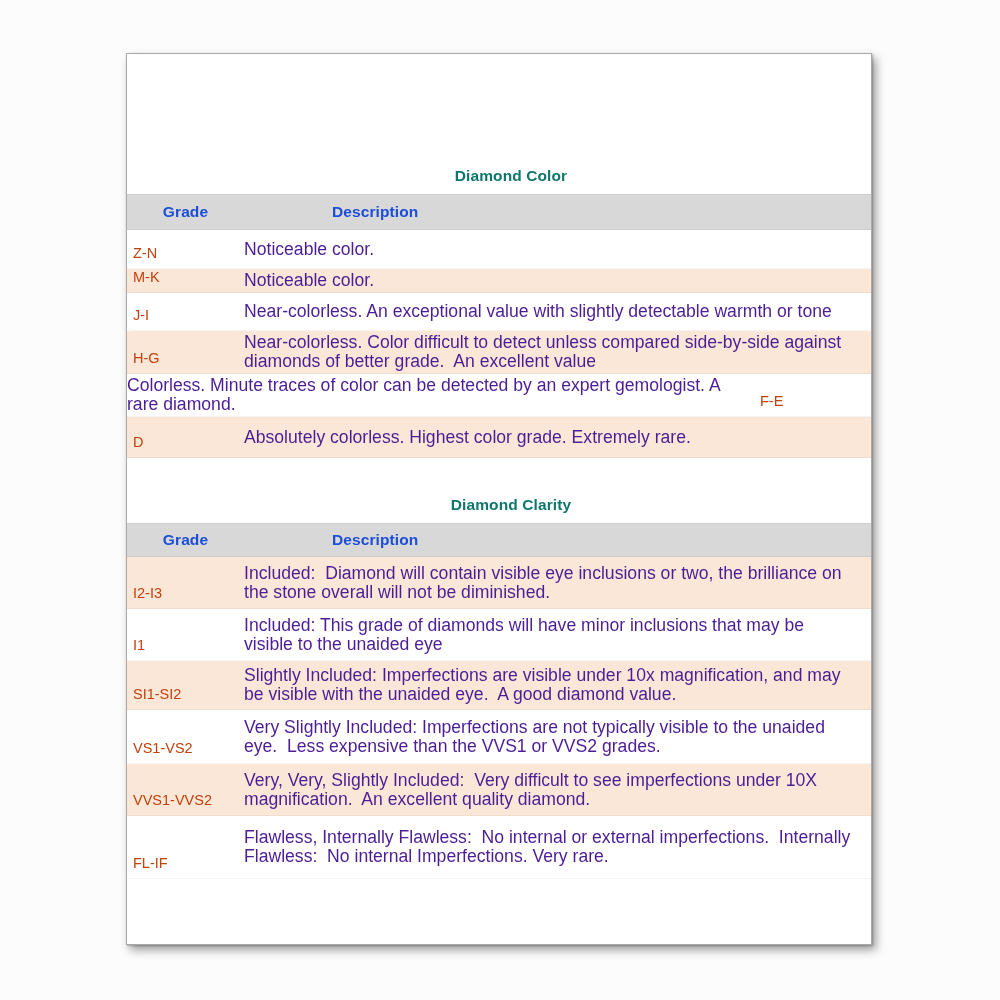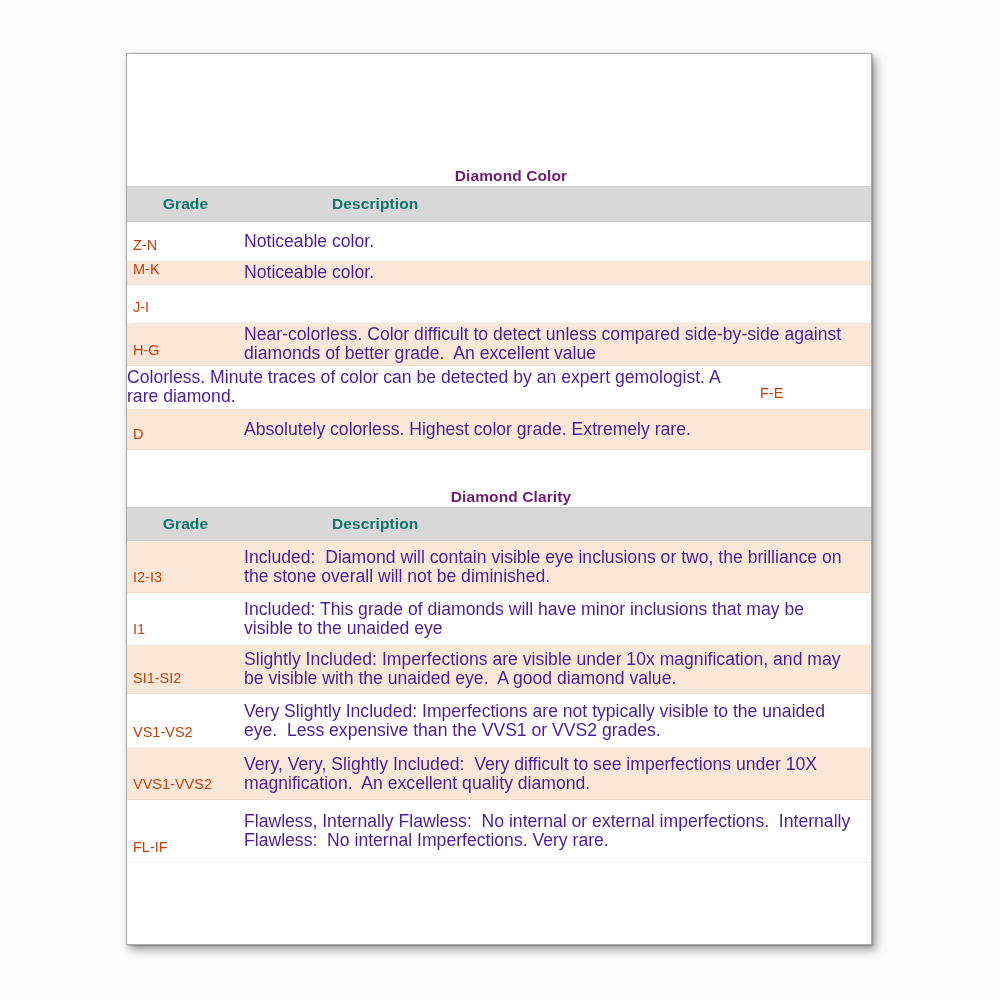--- a/index.html
+++ b/index.html
@@ -20,46 +20,46 @@
     left: 126px;
     top: 53px;
     width: 746px;
     height: 892px;
     box-sizing: border-box;
     background: #ffffff;
     border: 1px solid #a9a9a9;
     box-shadow: 4px 5px 9px rgba(0,0,0,0.38), 1px 1px 2px rgba(0,0,0,0.25);
   }
   .table-title {
-    margin: 0;
+    margin: 8px;
     font-size: 15.5px;
     font-weight: bold;
     line-height: 20px;
     text-align: center;
-    color: #701a75;
+    color: #0f766e;
     letter-spacing: 0.1px;
     padding-left: 24px;
   }
   #table-0 .table-title { margin-top: 112px; }
   #table-1 .table-title { margin-top: 37px; }
 
   .thead {
     display: flex;
     align-items: center;
     background: #d8d8d8;
     box-sizing: border-box;
     border-top: 1px solid #cfcfcf;
     border-bottom: 1px solid #cccccc;
   }
   #table-0 .thead { height: 36px; }
   #table-1 .thead { height: 34px; }
   .th {
     font-weight: bold;
     font-size: 15.5px;
-    color: #0f766e;
+    color: #1d4ed8;
     letter-spacing: 0.1px;
   }
   .th.grade-h {
     width: 117px;
     text-align: center;
     box-sizing: border-box;
   }
   .th.desc-h {
     flex: 1;
     padding-left: 88px;
@@ -142,20 +142,23 @@
     </div>
     <div class="td desc">
       <span class="text">Noticeable color.</span>
     </div>
   </div>
 
   <div class="trow">
     <div class="td grade">
       <span class="label">J-I</span>
     </div>
+    <div class="td desc">
+      <span class="text">Near-colorless. An exceptional value with slightly detectable warmth or tone</span>
+    </div>
   </div>
 
   <div class="trow">
     <div class="td grade">
       <span class="label">H-G</span>
     </div>
     <div class="td desc">
       <span class="text">Near-colorless. Color difficult to detect unless compared side-by-side against diamonds of better grade.  An excellent value</span>
     </div>
   </div>

